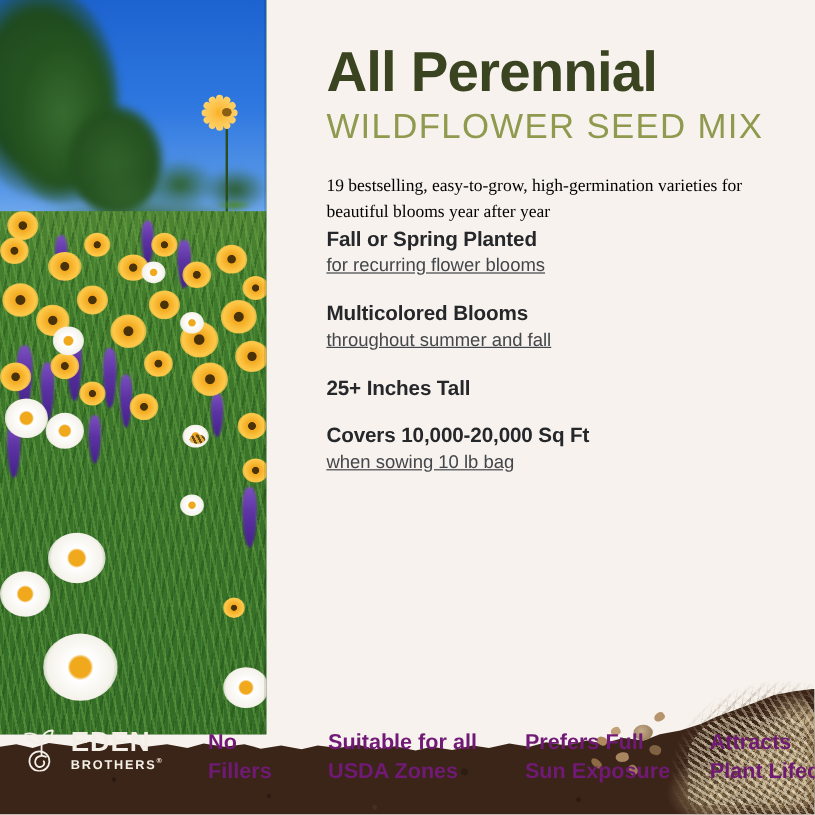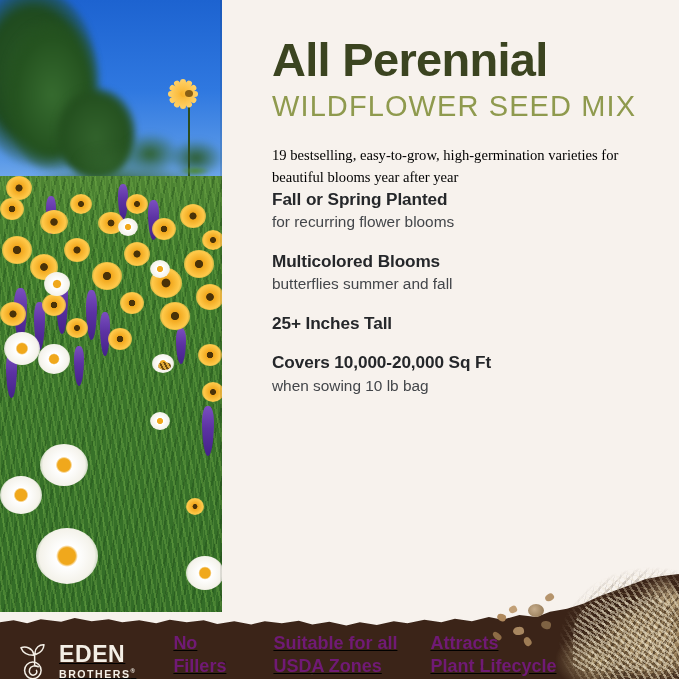--- a/index.html
+++ b/index.html
@@ -140,21 +140,21 @@
     font-size: 14.6px; line-height: 1.45; color: #000000; max-width: 360px; font-family: Liberation Serif, serif;
   }
   .features { }
   .feature { margin-bottom: 17px; }
   .f-head {
     font-size: 17.2px; font-weight: 700; color: #25272a;
     letter-spacing: -0.1px; line-height: 1.3;
   }
   .f-sub {
     font-size: 15.4px; font-weight: 400; color: #43464a;
-    line-height: 1.35; margin-top: 2px;
+    line-height: 1.35; margin-top: 2px; text-decoration: underline;
   }
 
   
   .footer {
     position: absolute; left: 0; bottom: 0; width: 679px; height: 105px;
   }
   .dirt {
     position: absolute; left: 0; bottom: 0; width: 679px; height: 105px;
     background: #3b2418;
     clip-path: polygon(
@@ -180,21 +180,21 @@
   
   .seeds {
     position: absolute; right: 0; bottom: 0; width: 148px; height: 125px;
     overflow: hidden;
   }
   
   .seed-scatter .sd { position: absolute; border-radius: 50% 45% 40% 55%; }
 
   .footer-inner {
     position: absolute; left: 0; bottom: 0; width: 552px; height: 72px;
-    display: flex; align-items: flex-end; text-decoration: underline;
+    display: flex; align-items: flex-start;
   }
   .logo {
     display: flex; align-items: center; gap: 7px;
     margin-left: 18px; width: 126px;
   }
   .logo-mark { width: 34px; height: 36px; flex: 0 0 34px; }
   .logo-words { line-height: 1; }
   .logo-eden {
     font-size: 23px; font-weight: 700; color: #f4efe6;
     letter-spacing: .6px;
@@ -310,21 +310,21 @@
     <h2 class="subtitle">WILDFLOWER SEED MIX</h2>
     <p class="lede">19 bestselling, easy-to-grow, high-germination varieties for beautiful blooms year after year</p>
 
     <div class="features">
       <div class="feature">
         <div class="f-head">Fall or Spring Planted</div>
         <div class="f-sub">for recurring flower blooms</div>
       </div>
       <div class="feature">
         <div class="f-head">Multicolored Blooms</div>
-        <div class="f-sub">butterflies summer and fall</div>
+        <div class="f-sub">throughout summer and fall</div>
       </div>
       <div class="feature">
         <div class="f-head">25+ Inches Tall</div>
       </div>
       <div class="feature">
         <div class="f-head">Covers 10,000-20,000 Sq Ft</div>
         <div class="f-sub">when sowing 10 lb bag</div>
       </div>
     </div>
   </div>
@@ -390,20 +390,24 @@
 
       <div class="badges">
         <div class="badge b1">
           <div>No</div>
           <div>Fillers</div>
         </div>
         <div class="badge b2">
           <div>Suitable for all</div>
           <div>USDA Zones</div>
         </div>
+        <div class="badge b3">
+          <div>Prefers Full</div>
+          <div>Sun Exposure</div>
+        </div>
         <div class="badge b4">
           <div>Attracts</div>
           <div>Plant Lifecycle</div>
         </div>
       </div>
     </div>
   </div>
 
 </div>
 

